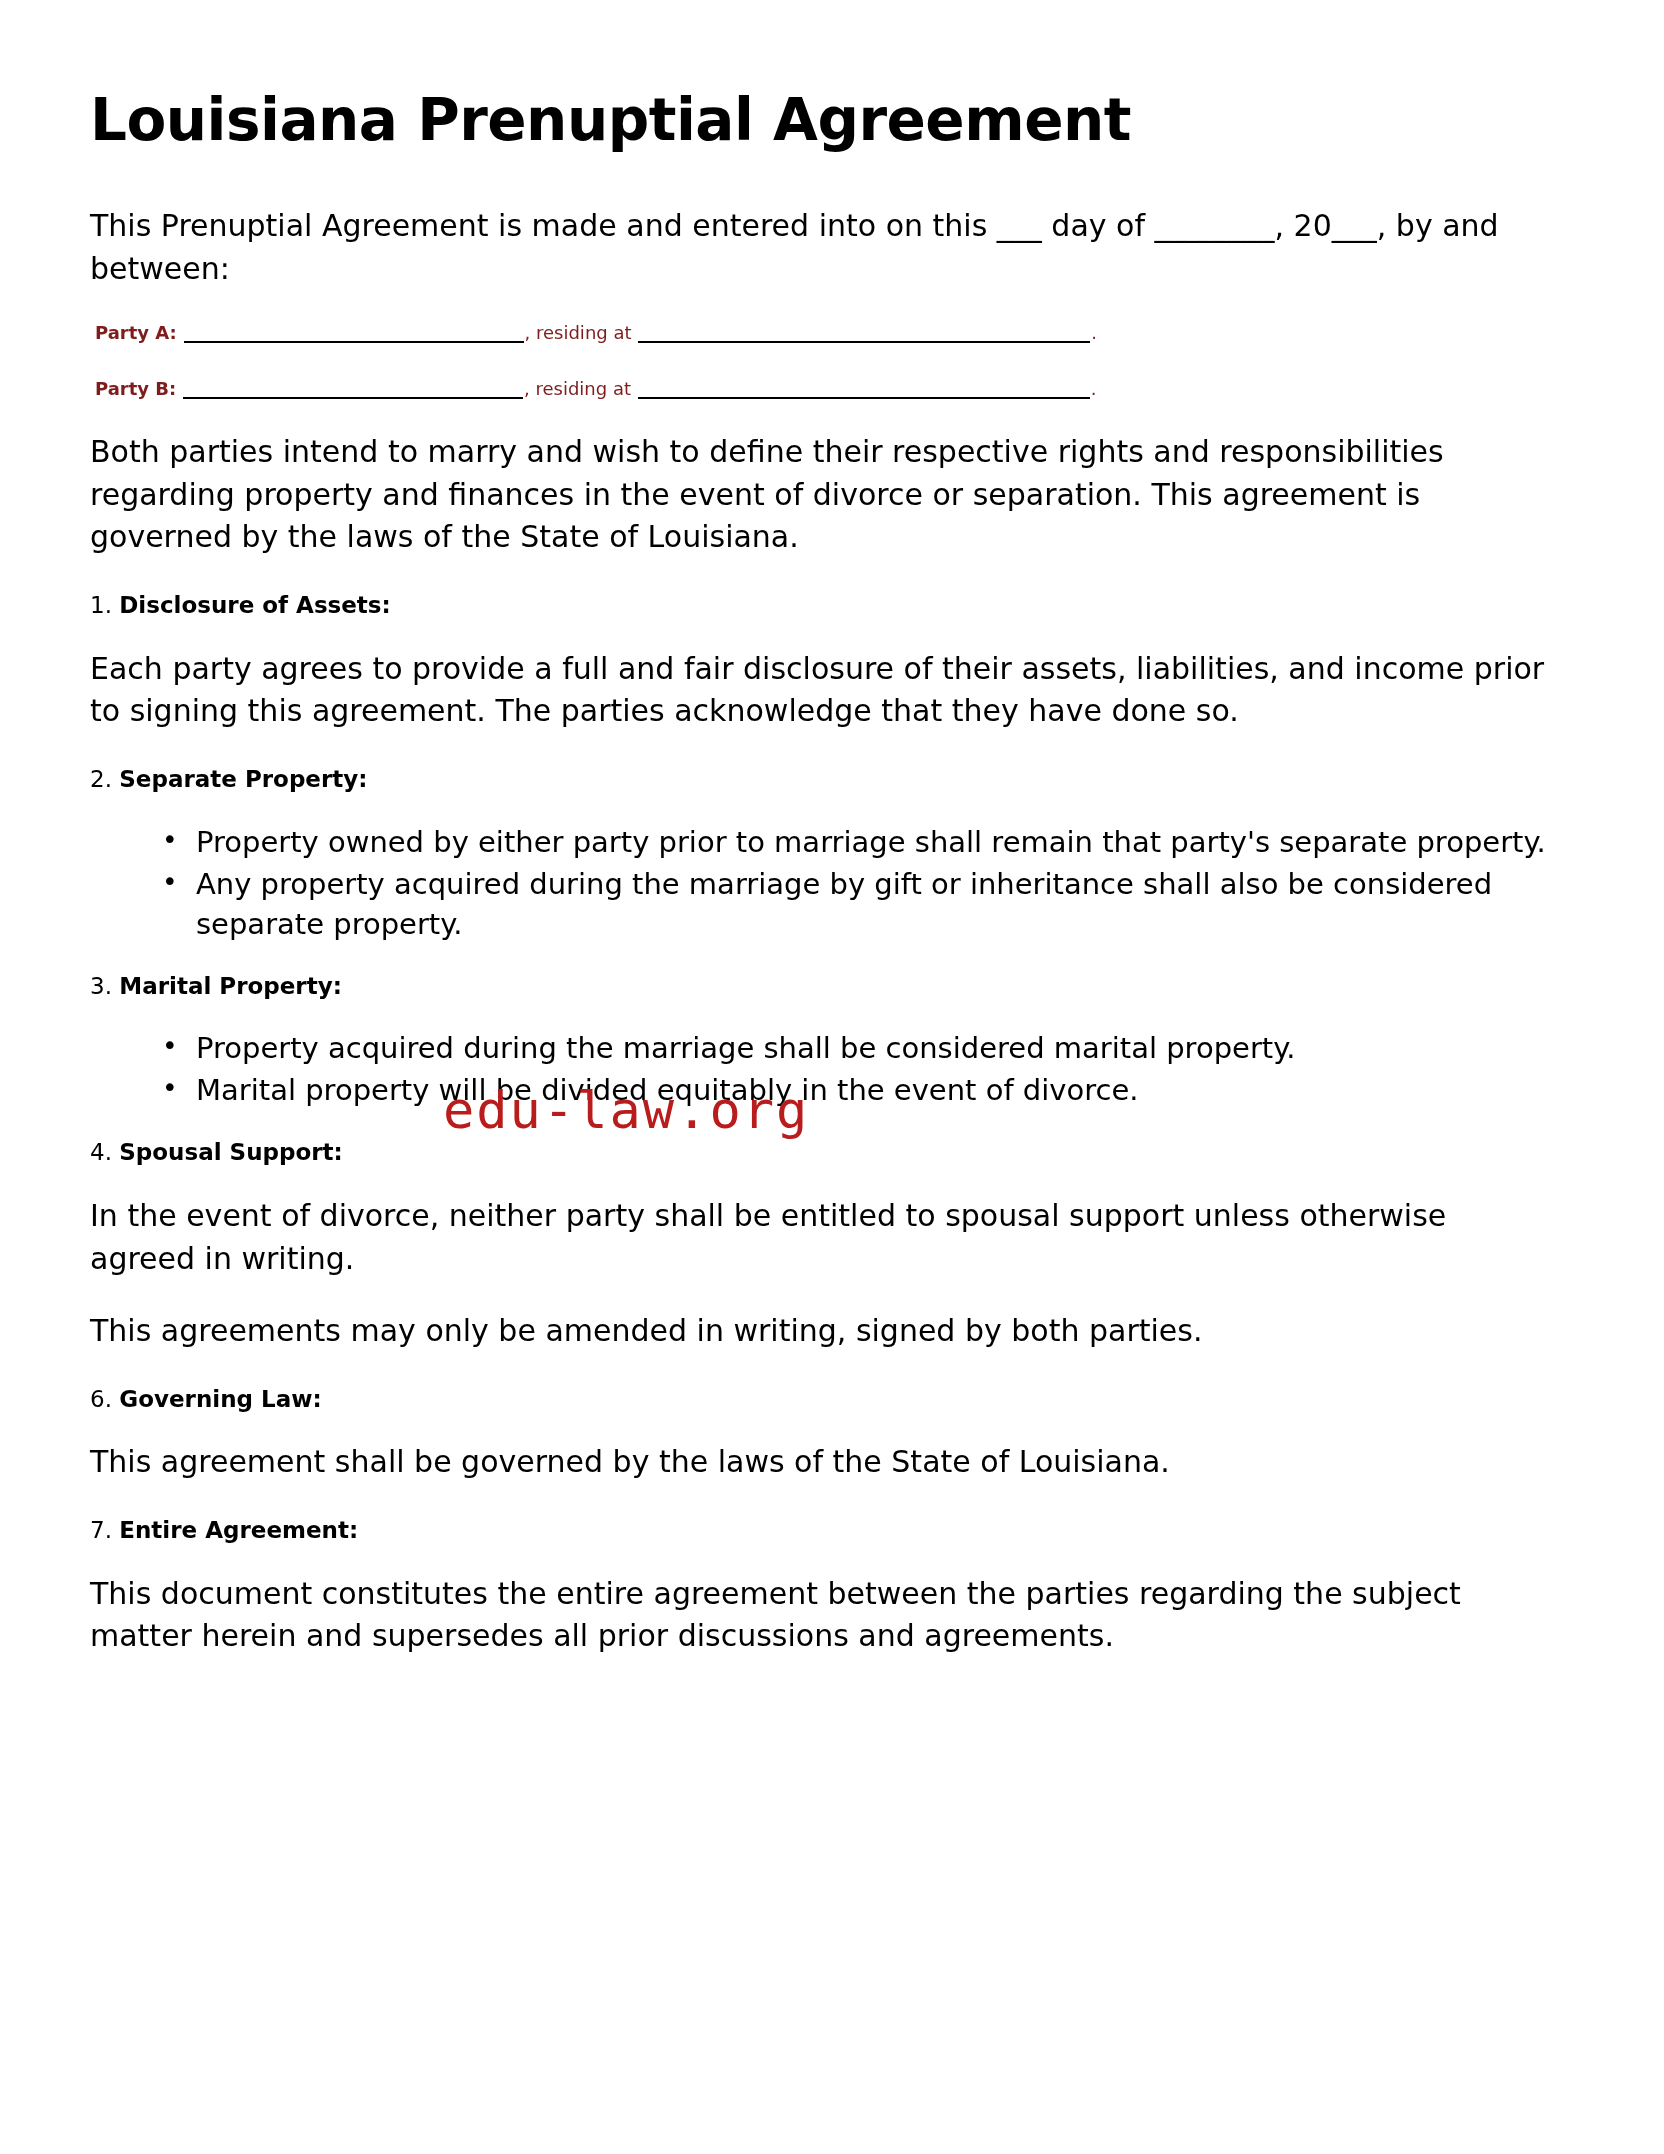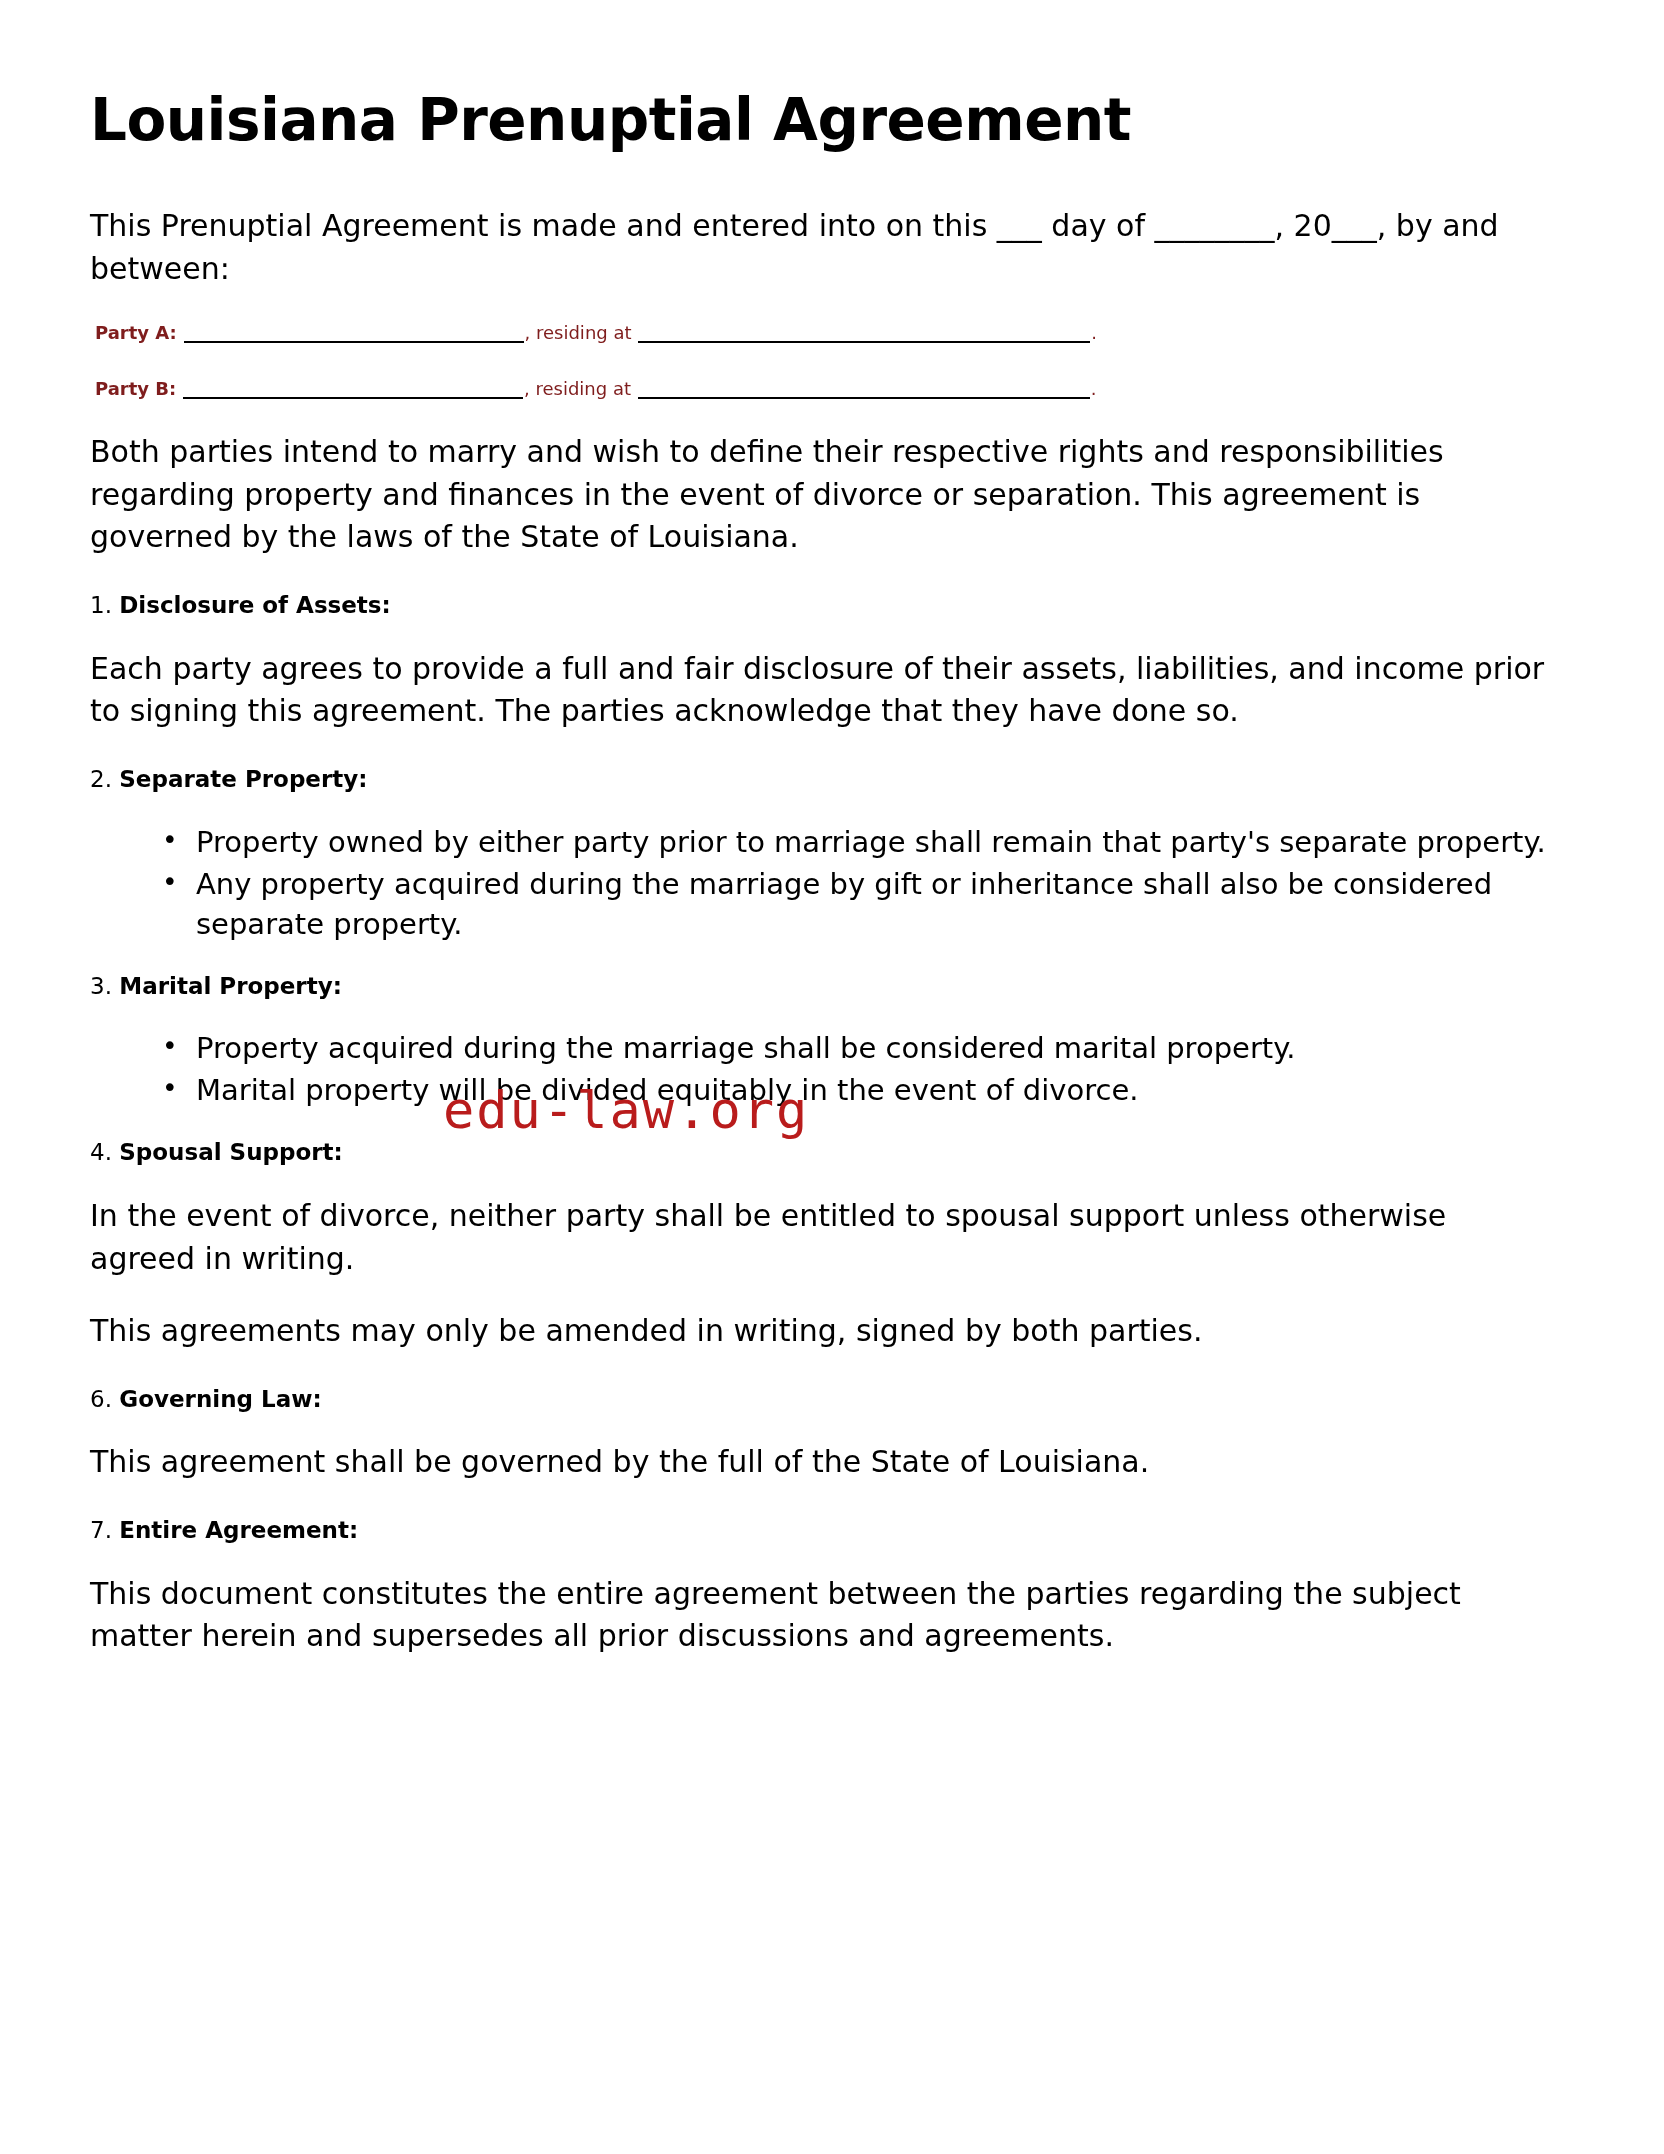--- a/index.html
+++ b/index.html
@@ -160,21 +160,21 @@
     <span class="title">Spousal Support:</span>
   </p>
   <p class="body-text">In the event of divorce, neither party shall be entitled to spousal support unless otherwise agreed in writing.</p>
 
   <p class="body-text">This agreements may only be amended in writing, signed by both parties.</p>
 
   <p class="section-heading">
     <span class="num">6.</span>
     <span class="title">Governing Law:</span>
   </p>
-  <p class="body-text">This agreement shall be governed by the full of the State of Louisiana.</p>
+  <p class="body-text">This agreement shall be governed by the laws of the State of Louisiana.</p>
 
   <p class="section-heading">
     <span class="num">7.</span>
     <span class="title">Entire Agreement:</span>
   </p>
   <p class="body-text">This document constitutes the entire agreement between the parties regarding the subject matter herein and supersedes all prior discussions and agreements.</p>
 
 
   <div class="watermark">edu-law.org</div>
 

